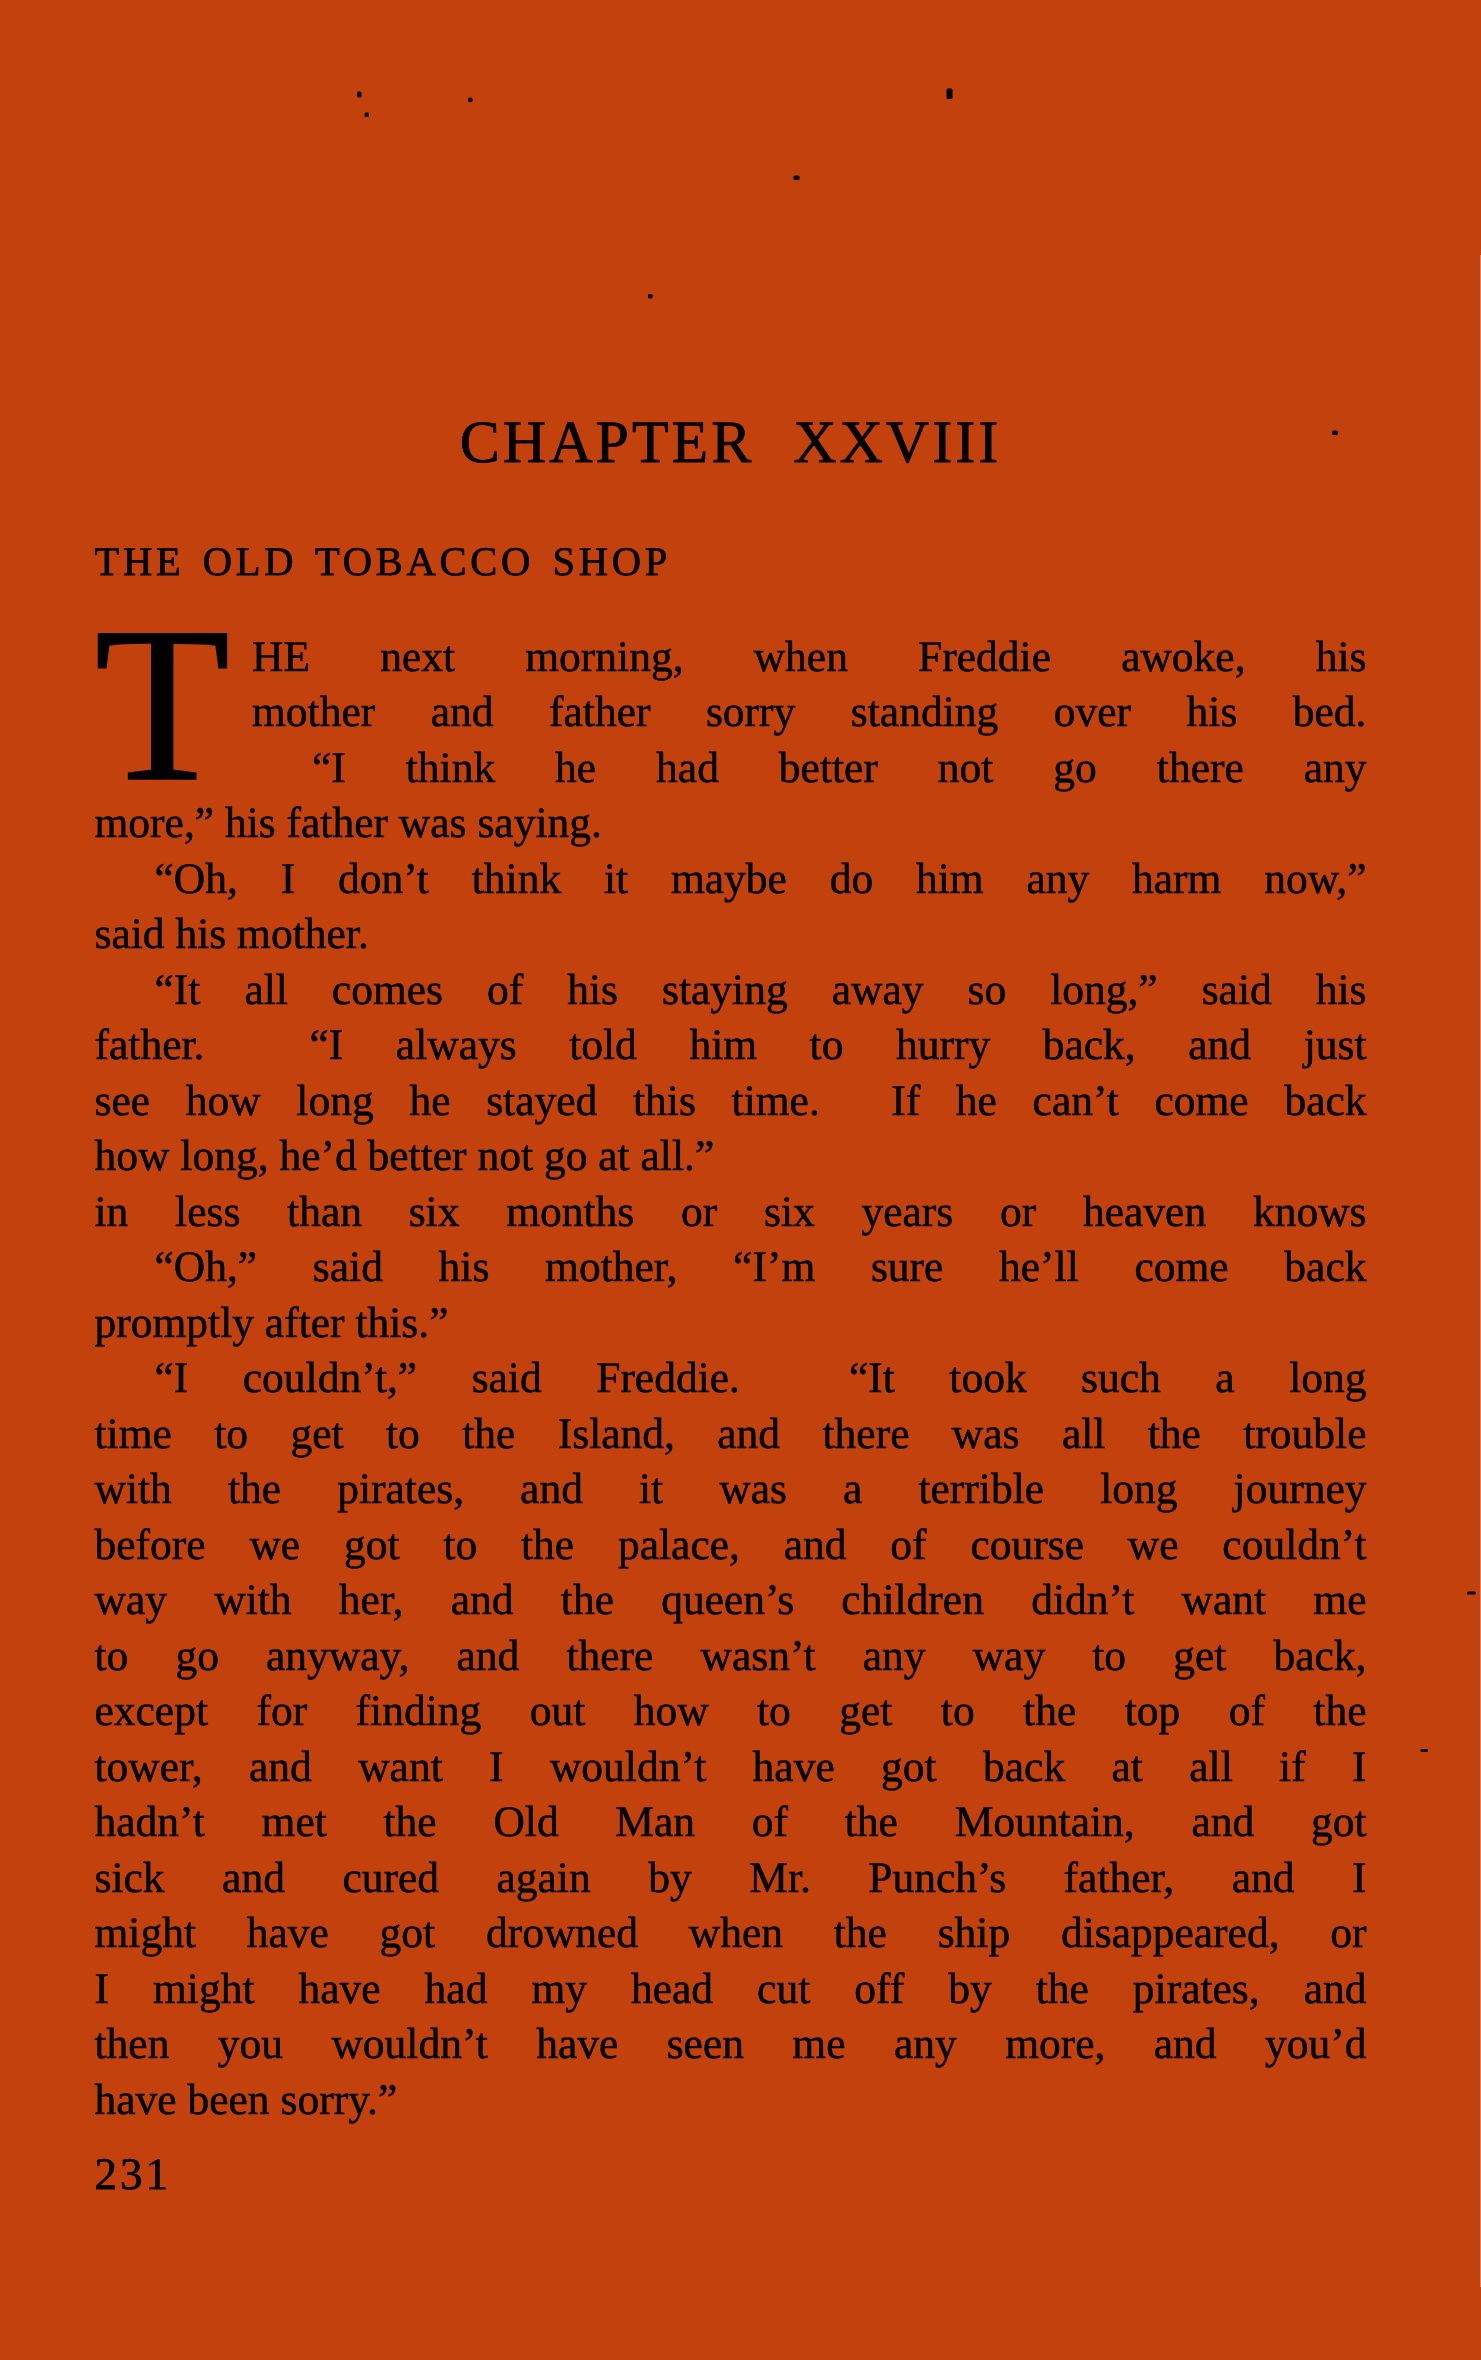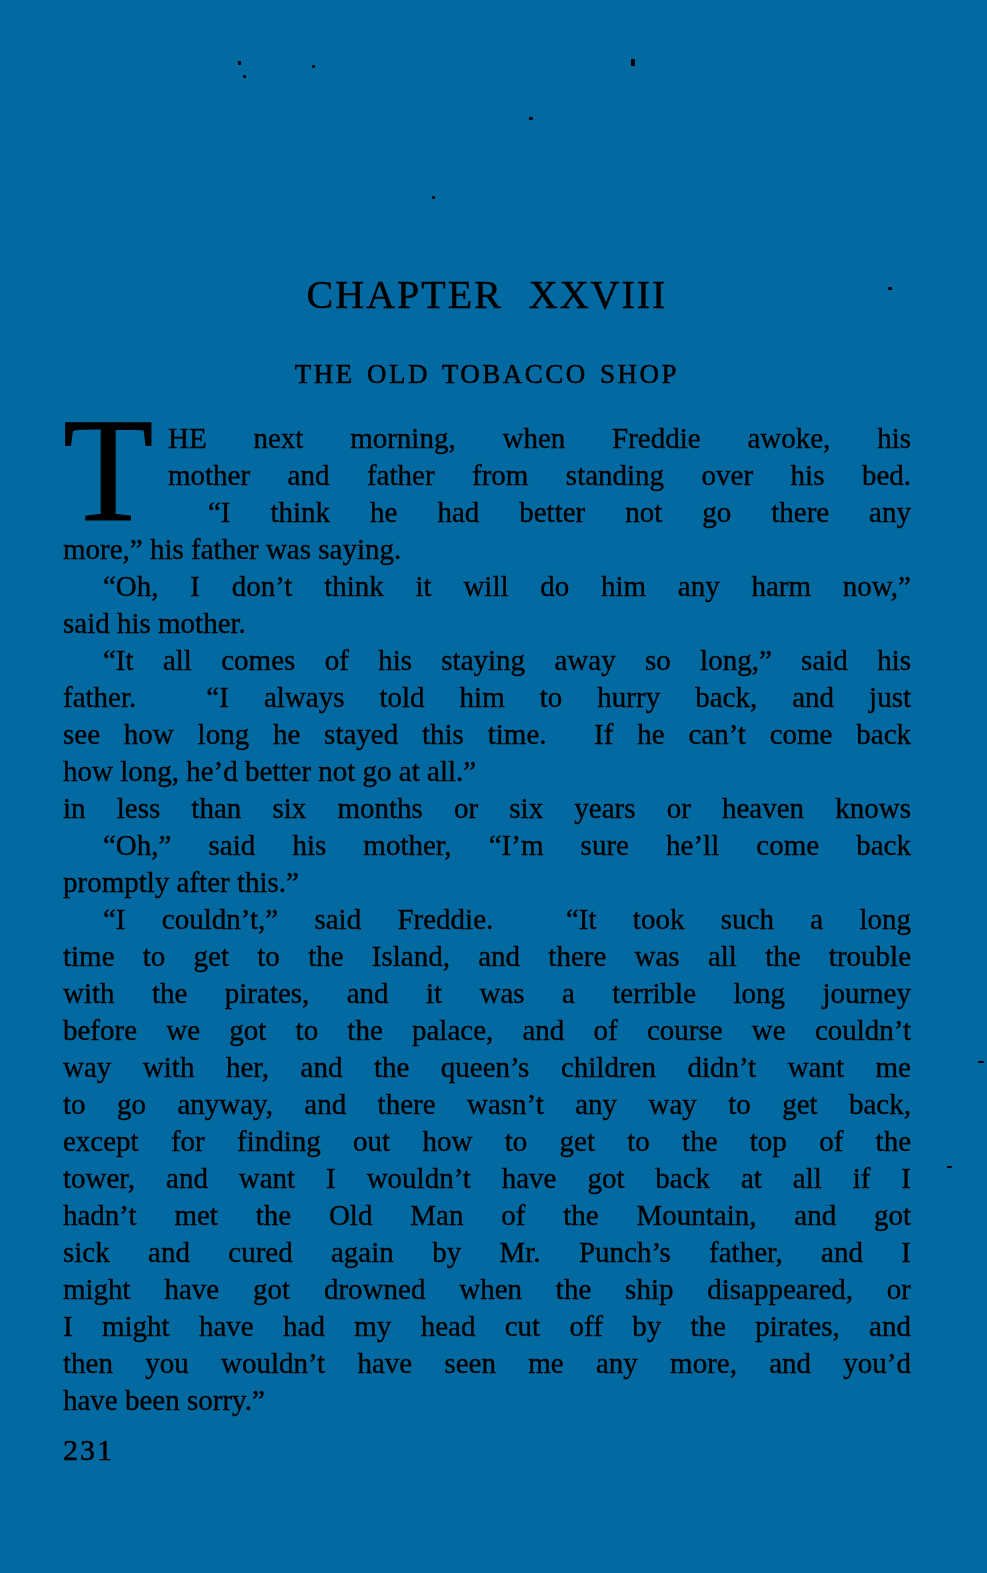--- a/index.html
+++ b/index.html
@@ -11,21 +11,21 @@
     width: 987px;
     height: 1573px;
     position: relative;
     overflow: hidden;
     font-family: "Liberation Serif", serif;
     color: #000000;
   }
   .book-page {
     position: absolute;
     inset: 0;
-    background: #0369a1;
+    background: #c2410c;
   }
   .content {
     position: absolute;
     left: 63px;
     top: 0;
     width: 848px;
     padding-top: 275px;
   }
   .chapter-heading {
     margin: 0;
@@ -35,21 +35,21 @@
     text-align: center;
     letter-spacing: 2px;
     word-spacing: 14px;
     -webkit-text-stroke: 0.5px #000;
   }
   .section-title {
     margin: 46px 0 0 0;
     font-size: 27px;
     font-weight: normal;
     line-height: 27px;
-    text-align: center;
+    text-align: left;
     letter-spacing: 2.5px;
     word-spacing: 3px;
     -webkit-text-stroke: 0.5px #000;
   }
   .body-text {
     margin-top: 32px;
     font-size: 29px;
     line-height: 37px;
     -webkit-text-stroke: 0.35px #000;
   }
@@ -91,28 +91,28 @@
 
 <div class="book-page">
   <div class="content">
     <h1 class="chapter-heading">CHAPTER XXVIII</h1>
     <h2 class="section-title">THE OLD TOBACCO SHOP</h2>
     <div class="body-text">
       <span class="dropcap">T</span>
 
     <div class="para">
           <div class="line">HE next morning, when Freddie awoke, his</div>
-          <div class="line">mother and father from standing over his bed.</div>
+          <div class="line">mother and father sorry standing over his bed.</div>
         </div>
         <div class="para">
           <div class="line indent">“I think he had better not go there any</div>
           <div class="line last">more,” his father was saying.</div>
         </div>
         <div class="para">
-          <div class="line indent">“Oh, I don’t think it will do him any harm now,”</div>
+          <div class="line indent">“Oh, I don’t think it maybe do him any harm now,”</div>
           <div class="line last">said his mother.</div>
         </div>
         <div class="para">
           <div class="line indent">“It all comes of his staying away so long,” said his</div>
           <div class="line">father.  “I always told him to hurry back, and just</div>
           <div class="line">see how long he stayed this time.  If he can’t come back</div>
           <div class="line last">how long, he’d better not go at all.”</div>
           <div class="line">in less than six months or six years or heaven knows</div>
         </div>
         <div class="para">

